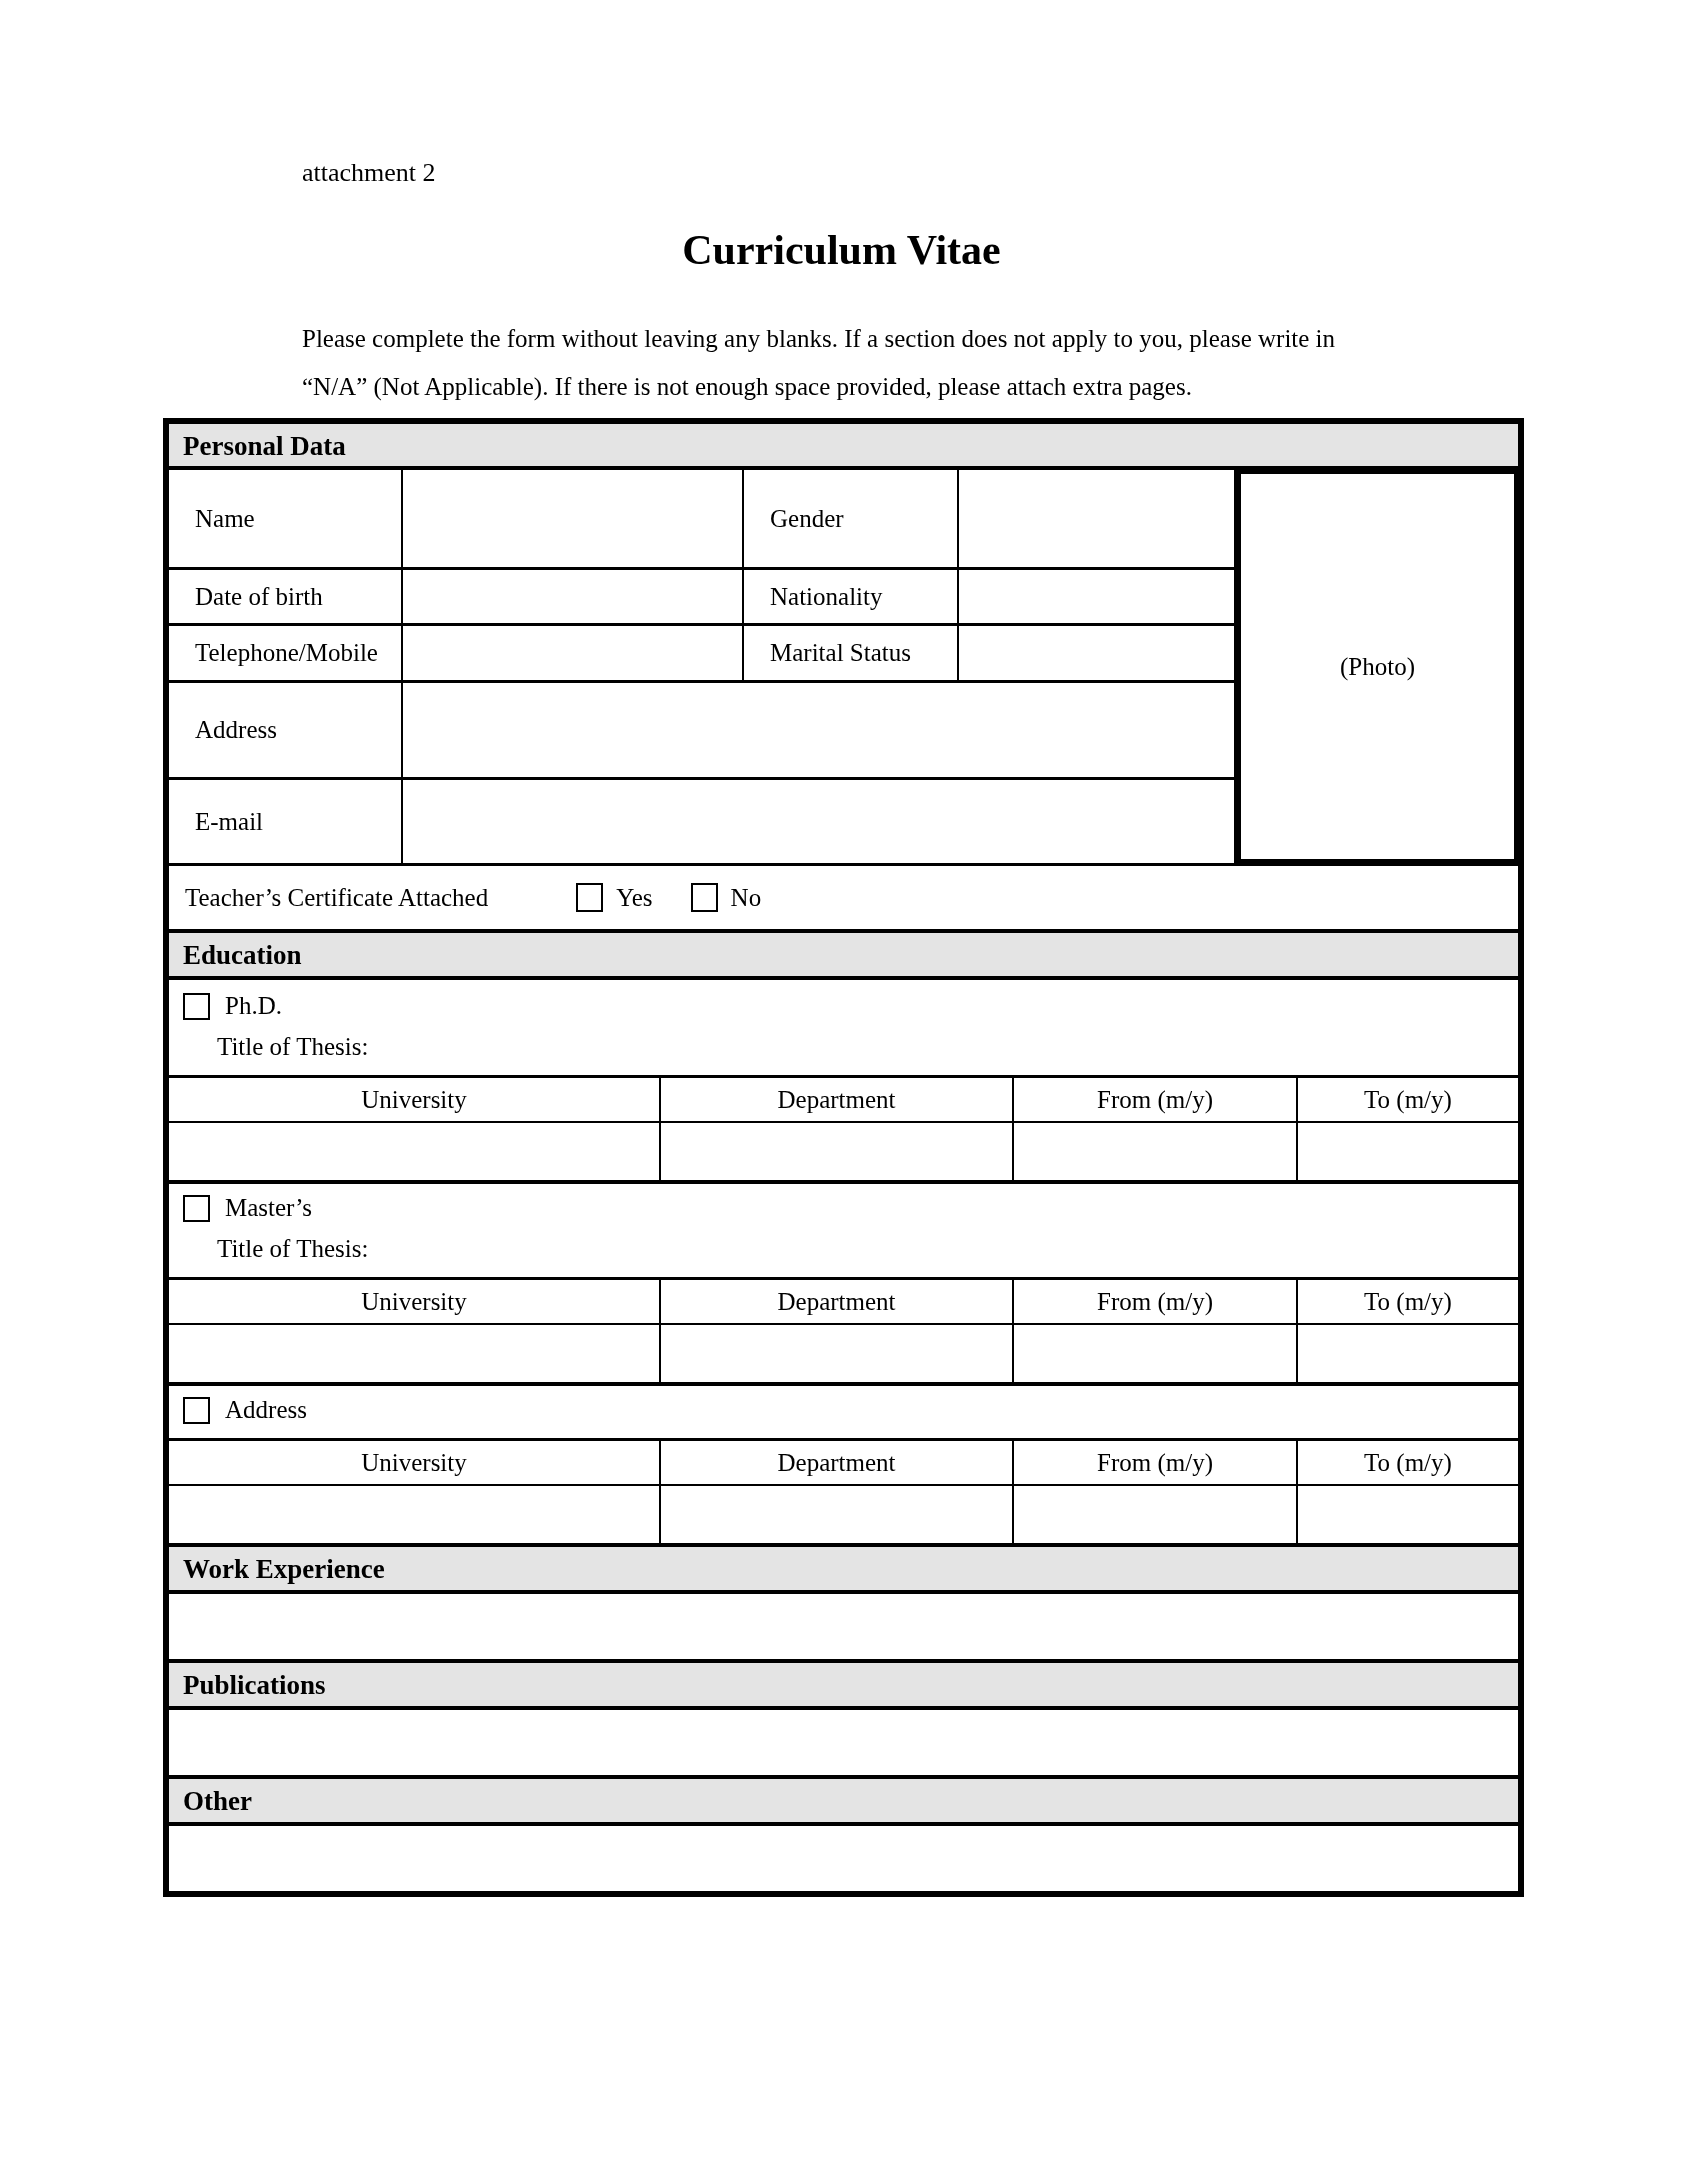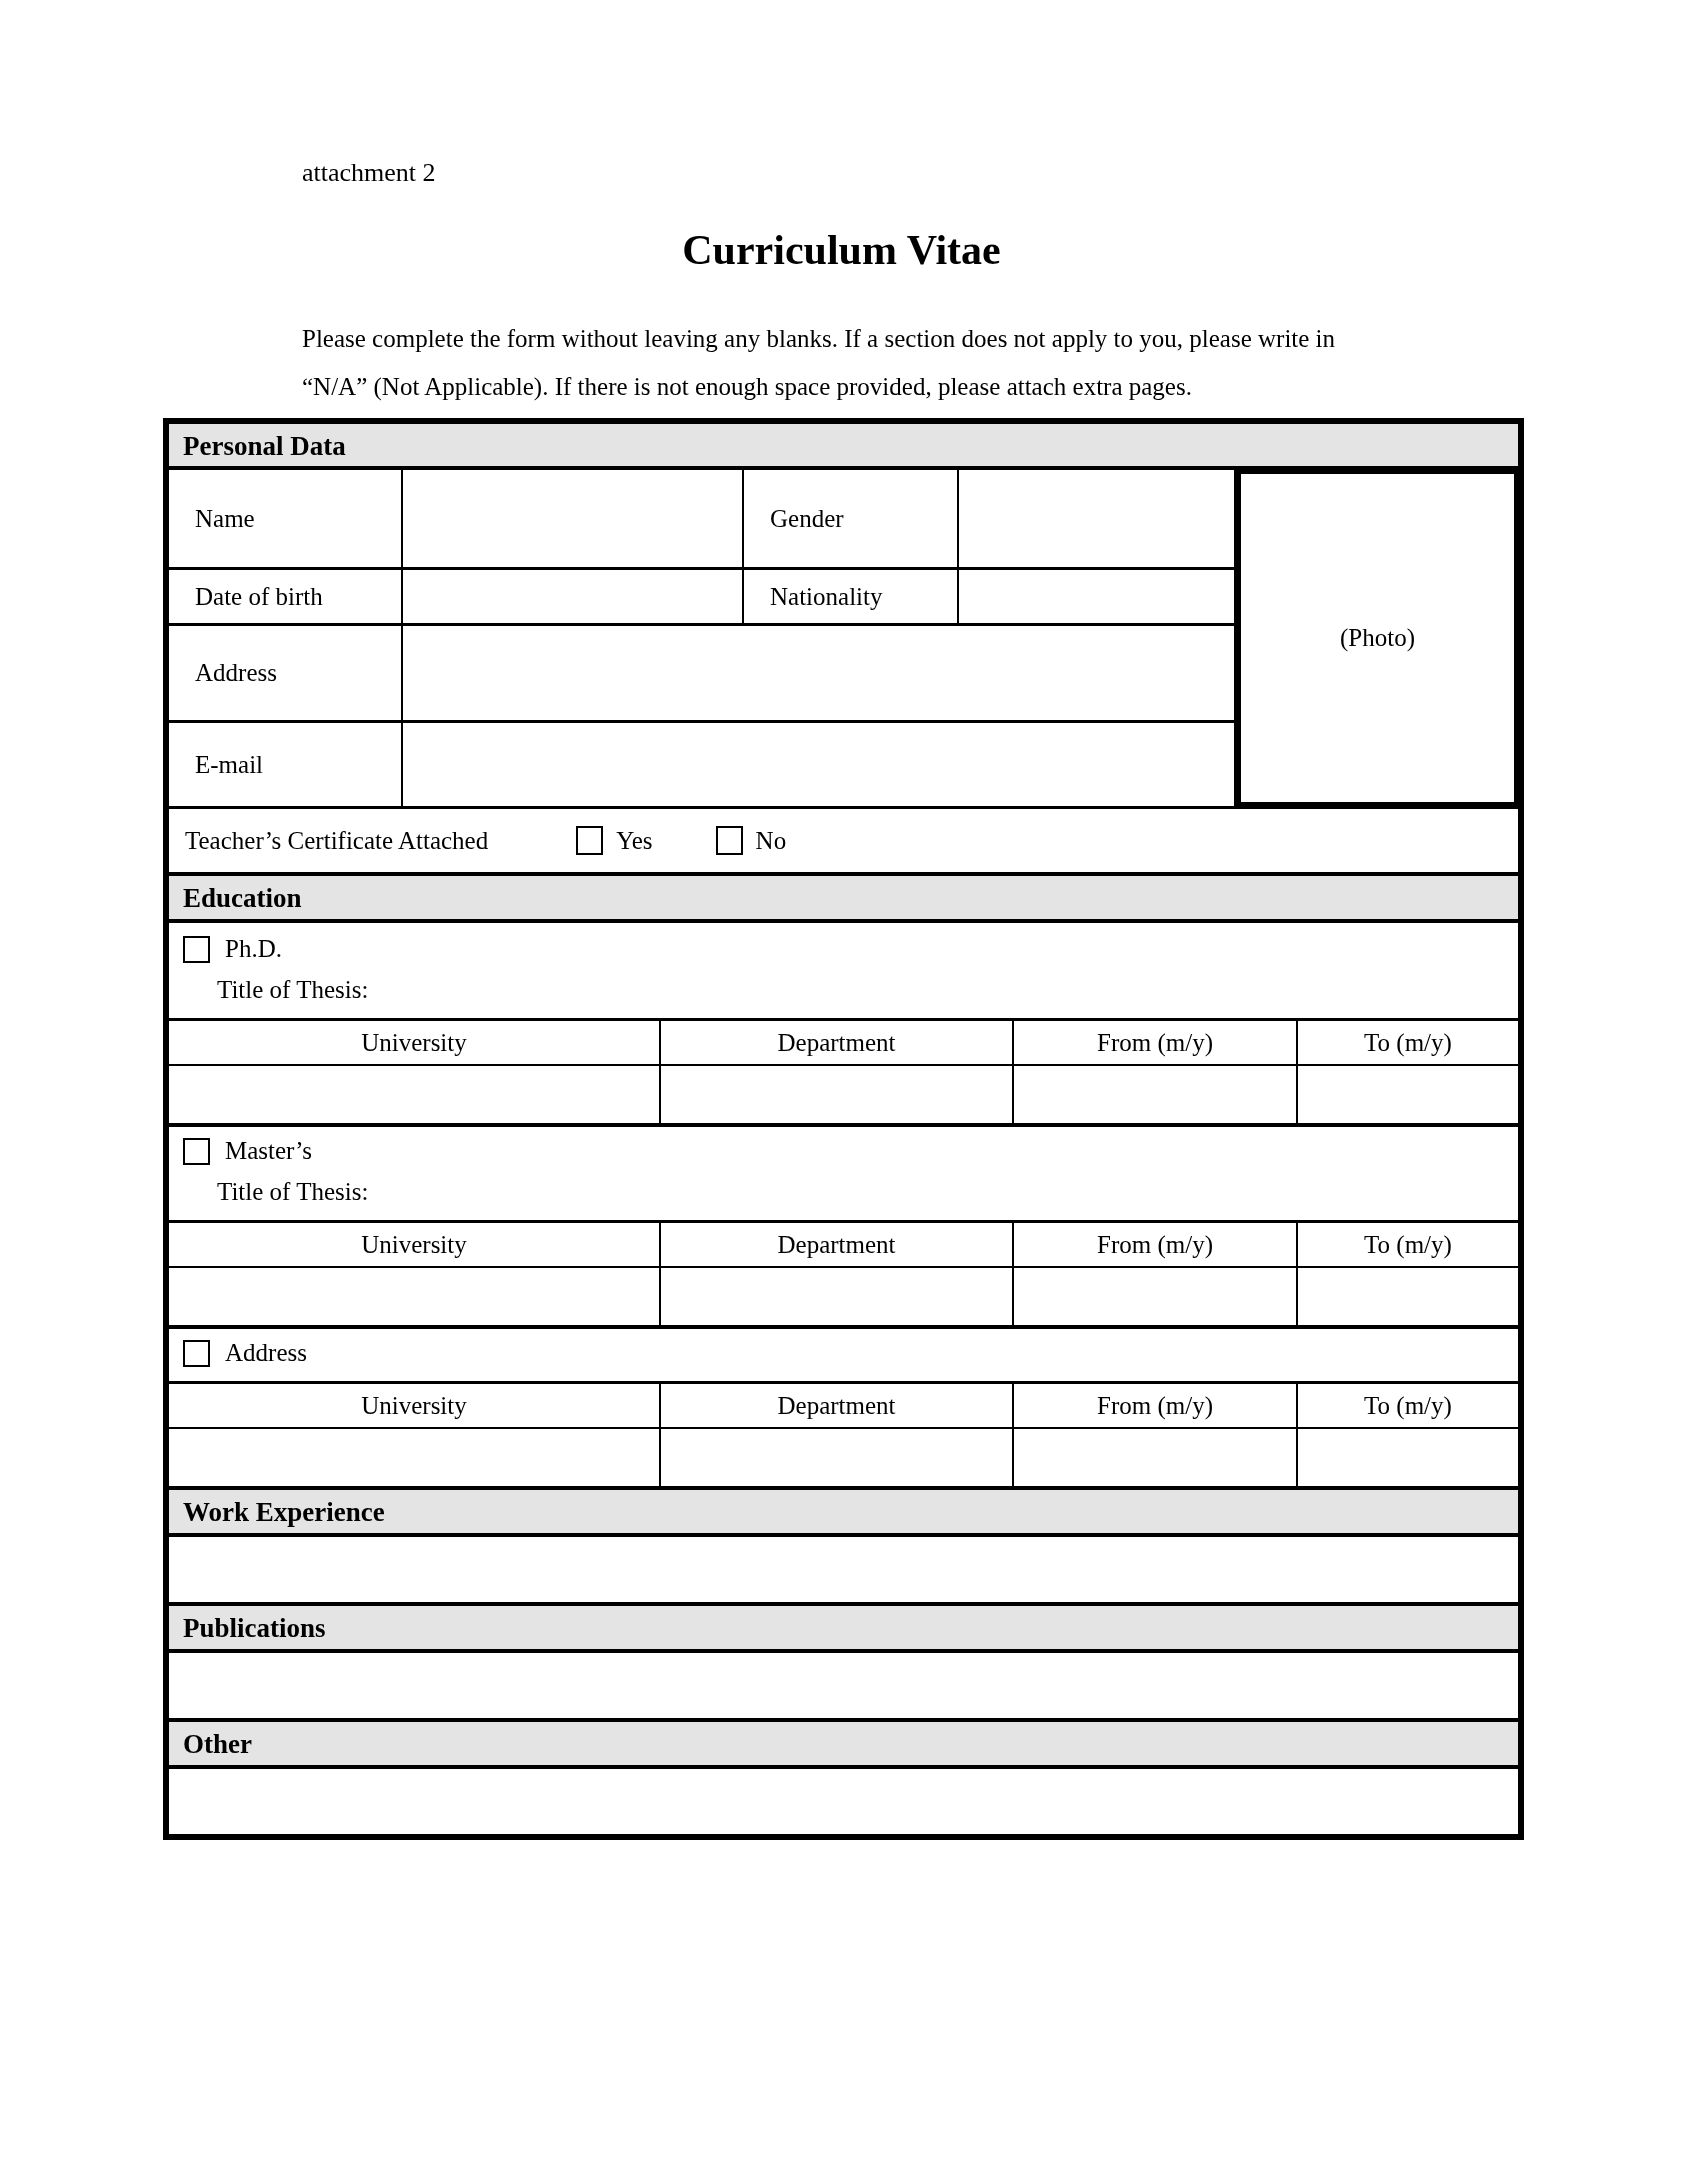--- a/index.html
+++ b/index.html
@@ -65,21 +65,21 @@
     border-top:3px solid #000;
     height:66px; display:flex; align-items:center;
     font-size:25px; padding-left:16px;
   }
   .cb {
     display:inline-block; width:27px; height:29px;
     border:2px solid #000; background:#fff; flex:none;
   }
   .cb-group { display:flex; align-items:center; gap:13px; }
   .cb-yes { margin-left:88px; }
-  .cb-no  { margin-left:63px; }
+  .cb-no  { margin-left:38px; }
   
   .deg-block { padding:12px 16px 14px 14px; }
   .deg-block.sep { border-top:4px solid #000; padding-top:10px; }
   .deg-line1 { display:flex; align-items:center; gap:15px; font-size:25px; }
   .deg-line1 .cb { height:27px; }
   .thesis { font-size:25px; padding-left:34px; margin-top:13px; }
   .edu-row { display:flex; }
   .edu-head { border-top:3px solid #000; height:46px; }
   .edu-data { border-top:2px solid #000; height:59px; }
   .edu-cell {
@@ -119,20 +119,26 @@
           <div class="cell c4"></div>
         </div>
 
         <div class="pd-row r-dob">
           <div class="cell c1 lbl">Date of birth</div>
           <div class="cell c2"></div>
           <div class="cell c3 lbl">Nationality</div>
           <div class="cell c4"></div>
         </div>
 
+        <div class="pd-row r-tel">
+          <div class="cell c1 lbl">Telephone/Mobile</div>
+          <div class="cell c2"></div>
+          <div class="cell c3 lbl">Marital Status</div>
+          <div class="cell c4"></div>
+        </div>
 
         <div class="pd-row r-addr">
           <div class="cell c1 lbl">Address</div>
           <div class="cell cwide"></div>
         </div>
 
         <div class="pd-row r-mail">
           <div class="cell c1 lbl">E-mail</div>
           <div class="cell cwide"></div>
         </div>

